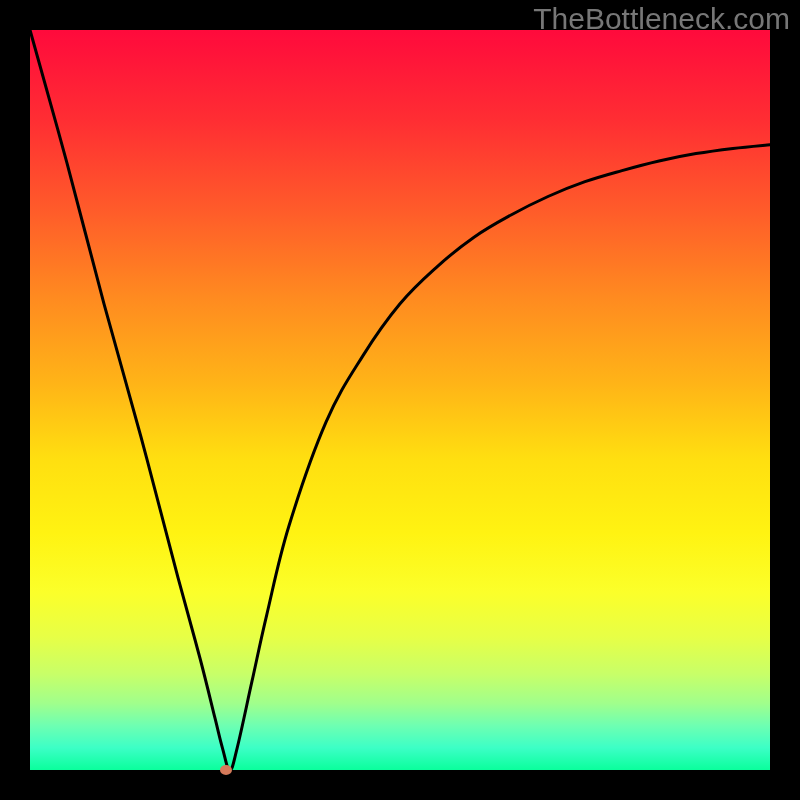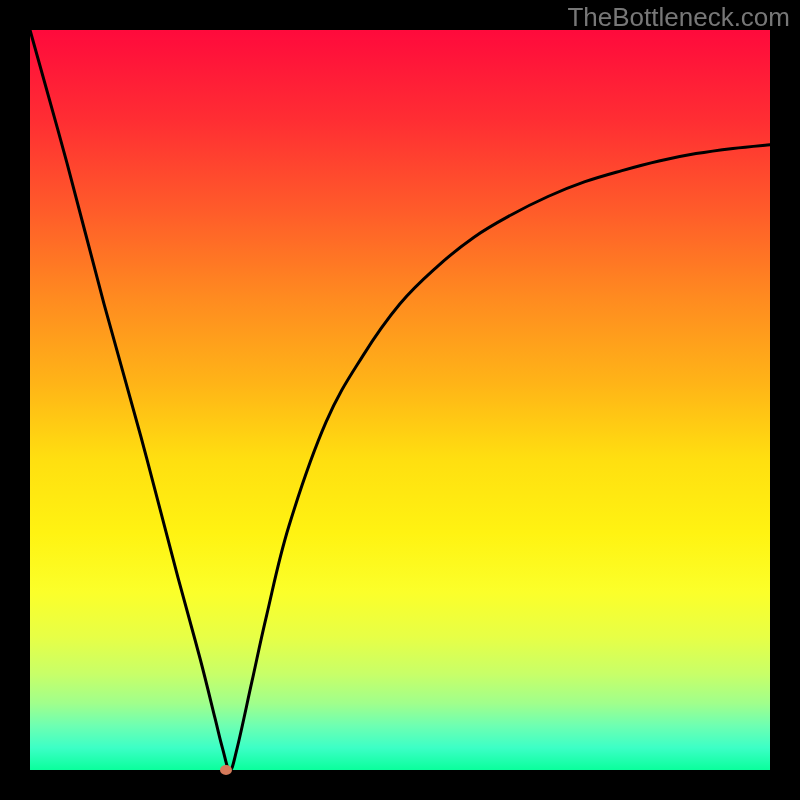--- a/index.html
+++ b/index.html
@@ -30,21 +30,21 @@
       #a0ff8c 91%,
       #6effb2 94%,
       #3cffc6 97%,
       #0aff9c 100%);
   }
   .watermark {
     position: absolute;
     top: 2px;
     right: 10px;
     font-family: Arial, Helvetica, sans-serif;
-    font-size: 26px;
+    font-size: 30px;
     color: #777;
     letter-spacing: 0px;
     font-weight: 500;
     user-select: none;
   }
   svg.curve {
     position: absolute;
     left: 0; top: 0;
     width: 740px; height: 740px;
     overflow: visible;

